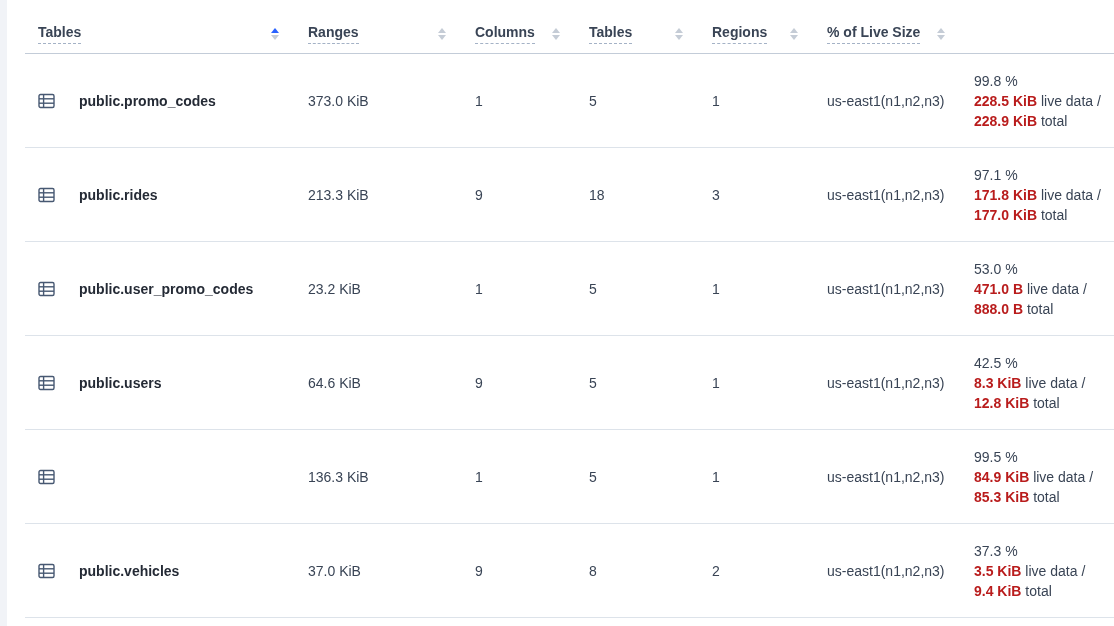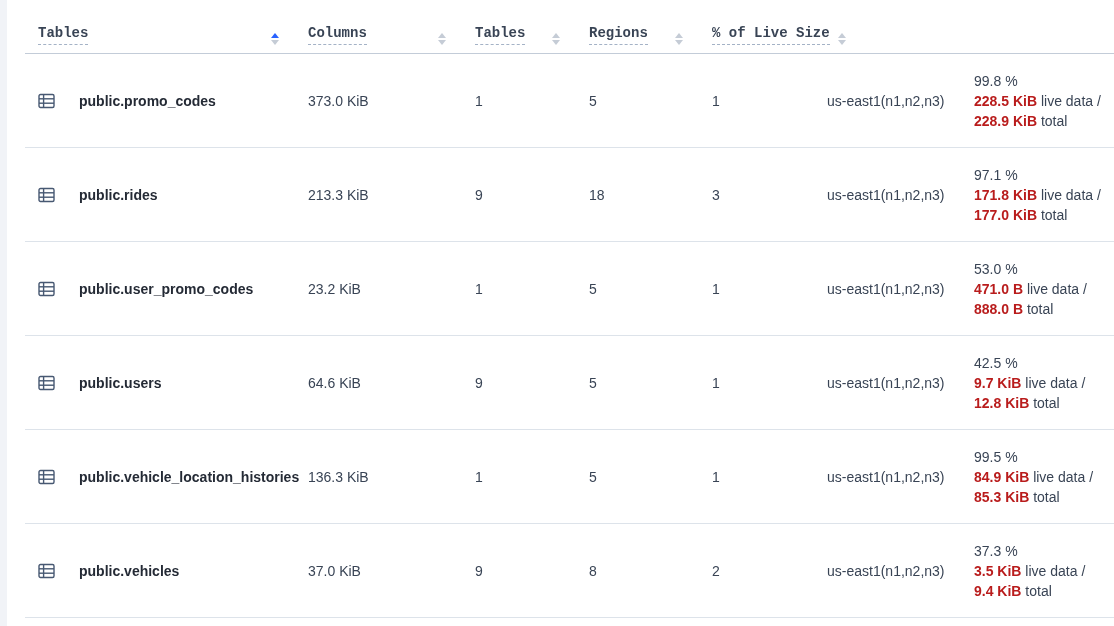--- a/index.html
+++ b/index.html
@@ -20,25 +20,24 @@
     width: 1089px;
   }
   .grid-row {
     display: grid;
     grid-template-columns: 270px 167px 114px 123px 115px 147px 153px;
     align-items: center;
   }
   
   .head-row { border-bottom: 1px solid #c3ccd8; }
   .head-cell {
-    display: flex; align-items: flex-end; justify-content: space-between;
+    display: flex; align-items: center; justify-content: space-between;
     padding: 6px 16px 8px 13px;
     height: 37px;
     cursor: pointer;
-    font-family: Liberation Mono, monospace;
   }
   .head-label {
     font-size: 14px; font-weight: 700; color: #394455;
     border-bottom: 1px dashed #a4b2c6;
     padding-bottom: 3px;
     white-space: nowrap;
   }
   .sort-arrows { display: flex; flex-direction: column; gap: 2px; margin-left: 8px; }
   .arrow-up {
     width: 0; height: 0;
@@ -79,20 +78,27 @@
 <div class="table-wrap">
   <div class="grid-row head-row">
       <div class="head-cell">
     <span class="head-label">Tables</span>
     <span class="sort-arrows">
       <span class="arrow-up active"></span>
       <span class="arrow-down"></span>
     </span>
   </div>
       <div class="head-cell">
+    <span class="head-label">Ranges</span>
+    <span class="sort-arrows">
+      <span class="arrow-up"></span>
+      <span class="arrow-down"></span>
+    </span>
+  </div>
+      <div class="head-cell">
     <span class="head-label">Columns</span>
     <span class="sort-arrows">
       <span class="arrow-up"></span>
       <span class="arrow-down"></span>
     </span>
   </div>
       <div class="head-cell">
     <span class="head-label">Tables</span>
     <span class="sort-arrows">
       <span class="arrow-up"></span>
@@ -209,36 +215,35 @@
     <div class="cell">64.6 KiB</div>
     <div class="cell">9</div>
     <div class="cell">5</div>
     <div class="cell">1</div>
     <div class="cell">us-east1(n1,n2,n3)</div>
     <div class="cell pct-cell">
       <div>
         <span class="pct-light">42.5 %</span>
       </div>
       <div>
-        <span class="pct-strong">9.7 KiB</span><span class="pct-light"> live data /</span>
+        <span class="pct-strong">8.3 KiB</span><span class="pct-light"> live data /</span>
       </div>
       <div>
         <span class="pct-strong">12.8 KiB</span><span class="pct-light"> total</span>
       </div>
     </div>
   </div>
       <div class="grid-row data-row">
     <div class="cell name-cell">
       <svg class="table-icon" width="17" height="16" viewBox="0 0 17 16">
         <rect x="1" y="1.5" width="15" height="13" rx="1.5" fill="none" stroke="#475872" stroke-width="1.4"></rect>
         <line x1="5.6" y1="1.5" x2="5.6" y2="14.5" stroke="#475872" stroke-width="1.4"></line>
         <line x1="1" y1="5.8" x2="16" y2="5.8" stroke="#475872" stroke-width="1.4"></line>
         <line x1="1" y1="10.2" x2="16" y2="10.2" stroke="#475872" stroke-width="1.4"></line>
       </svg>
-      <span class="table-name">public.vehicle_location_histories</span>
     </div>
     <div class="cell">136.3 KiB</div>
     <div class="cell">1</div>
     <div class="cell">5</div>
     <div class="cell">1</div>
     <div class="cell">us-east1(n1,n2,n3)</div>
     <div class="cell pct-cell">
       <div>
         <span class="pct-light">99.5 %</span>
       </div>

